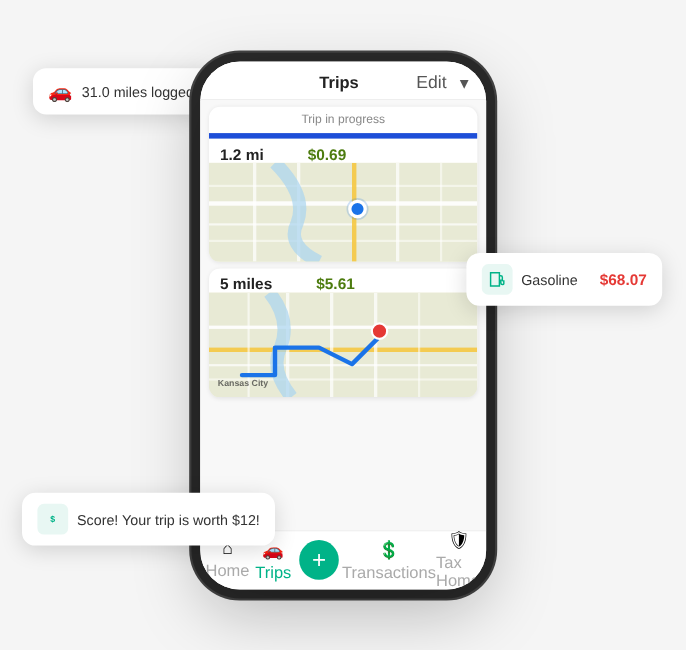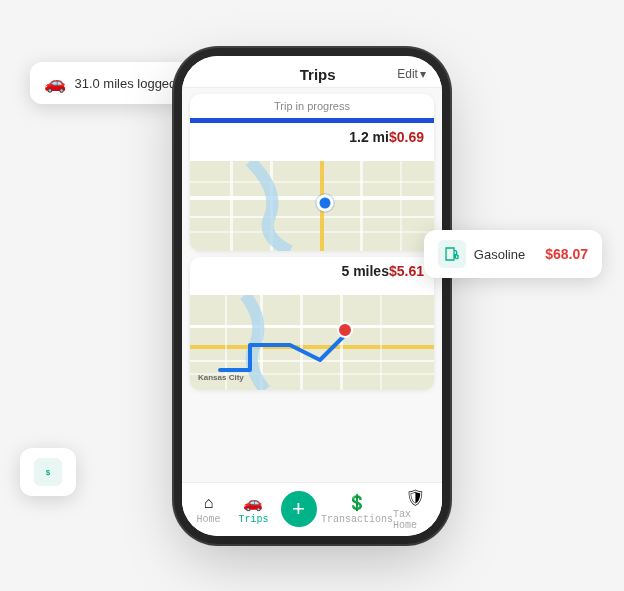--- a/index.html
+++ b/index.html
@@ -46,25 +46,25 @@
       border-bottom: 1px solid #eee;
     }
 
     .phone-header-title {
       font-size: 15px;
       font-weight: 700;
       color: #222;
     }
 
     .phone-header-edit {
-      font-size: 12px;
+      font-size: 16px;
       color: #555;
       display: flex;
       align-items: center;
-      gap: 2px;
+      gap: 12px;
     }
 
     .phone-content {
       flex: 1;
       overflow: hidden;
       background: #f8f8f8;
     }
 
     
     .trip-card {
@@ -78,34 +78,35 @@
     .trip-card-header {
       text-align: center;
       padding: 6px;
       font-size: 11px;
       color: #888;
       border-bottom: 5px solid #1d4ed8;
     }
 
     .trip-card-stats {
       display: flex;
-      justify-content: flex-end;
-      padding: 6px 10px 16px;
+      justify-content: flex-start;
+      padding: 6px 10px 0;
     }
 
     .trip-miles {
       font-size: 14px;
       font-weight: 700;
       color: #222;
     }
 
     .trip-cost {
       font-size: 14px;
       font-weight: 700;
-      color: #b91c1c;
+      color: #4d7c0f;
+      margin-left: 40px;
     }
 
     .map-placeholder {
       height: 90px;
       background: #e8ead0;
       position: relative;
       overflow: hidden;
     }
 
     
@@ -142,23 +143,22 @@
       align-items: center;
       gap: 2px;
       flex: 1;
     }
 
     .nav-icon {
       font-size: 16px;
     }
 
     .nav-label {
-      font-size: 10px;
+      font-size: 15px;
       color: #aaa;
-      font-family: Liberation Mono, monospace;
     }
 
     .nav-label.active {
       color: #00b388;
     }
 
     .nav-plus-btn {
       width: 36px;
       height: 36px;
       border-radius: 50%;
@@ -348,15 +348,16 @@
     <span class="float-amount">$68.07</span>
   </div>
 
   <div class="float-card float-card-score">
     <div class="float-icon-green">
       <svg width="16" height="16" viewBox="0 0 24 24" fill="none" xmlns="http://www.w3.org/2000/svg">
         <rect x="3" y="3" width="18" height="18" rx="3" fill="#e8f7f3"></rect>
         <text x="12" y="16" text-anchor="middle" fill="#00b388" font-size="12" font-weight="bold">$</text>
       </svg>
     </div>
+    <span class="float-text">Score! Your trip is worth $12!</span>
   </div>
 
 </div>
 
 </body></html>

